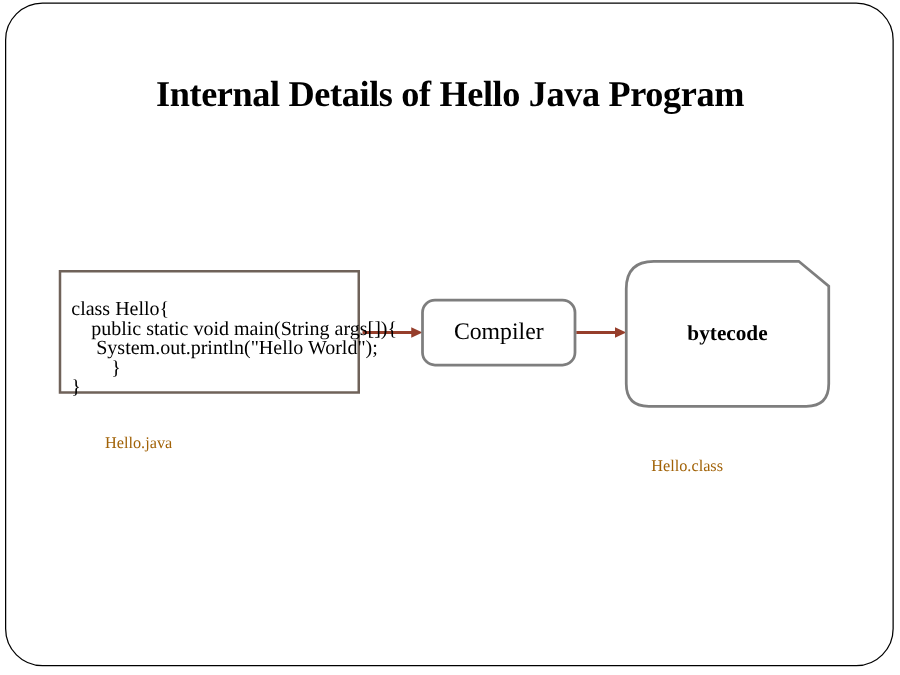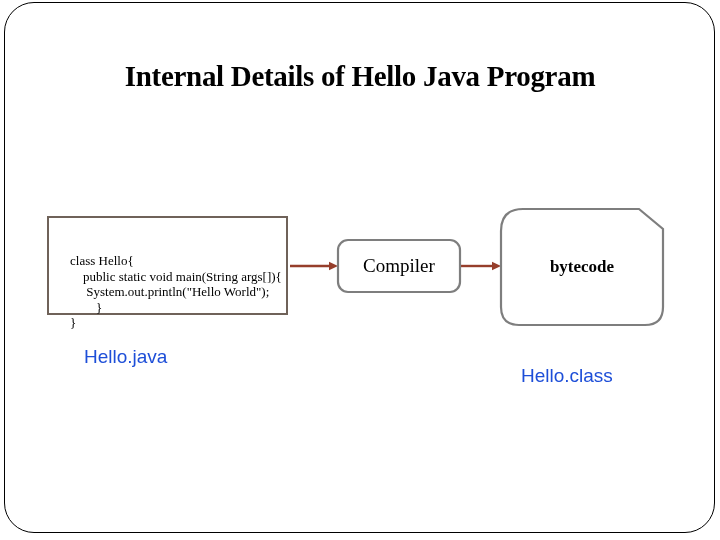--- a/index.html
+++ b/index.html
@@ -43,24 +43,24 @@
     position: absolute;
     left: 47px;
     top: 216px;
     width: 241px;
     height: 99px;
     border: 2px solid var(--code-box-border, #6F6259);
     background: #ffffff;
     box-sizing: border-box;
   }
   .code-box pre {
-    margin: 16px;
+    margin: 3px;
     padding: 19px 0 0 5px;
     font-family: "Liberation Serif", serif;
-    font-size: 13px;
+    font-size: 16px;
     line-height: 15.5px;
     color: #000000;
     white-space: pre;
   }
   .overlay {
     position: absolute;
     left: 0;
     top: 0;
     width: 720px;
     height: 540px;
@@ -97,23 +97,23 @@
   .bytecode-label {
     left: 501px;
     top: 209px;
     width: 162px;
     height: 116px;
     font-size: 17px;
     font-weight: bold;
   }
   .file-label {
     position: absolute;
-    font-family: Liberation Sans, sans-serif;
-    font-size: 19px;
-    color: #1d4ed8;
+    font-family: Liberation Serif, serif;
+    font-size: 13px;
+    color: #a16207;
   }
   .file-java { left: 84px; top: 346px; }
   .file-class { left: 521px; top: 365px; }
 </style>
 </head>
 <body>
 
 <div class="slide">
 
   <div class="frame"></div>

